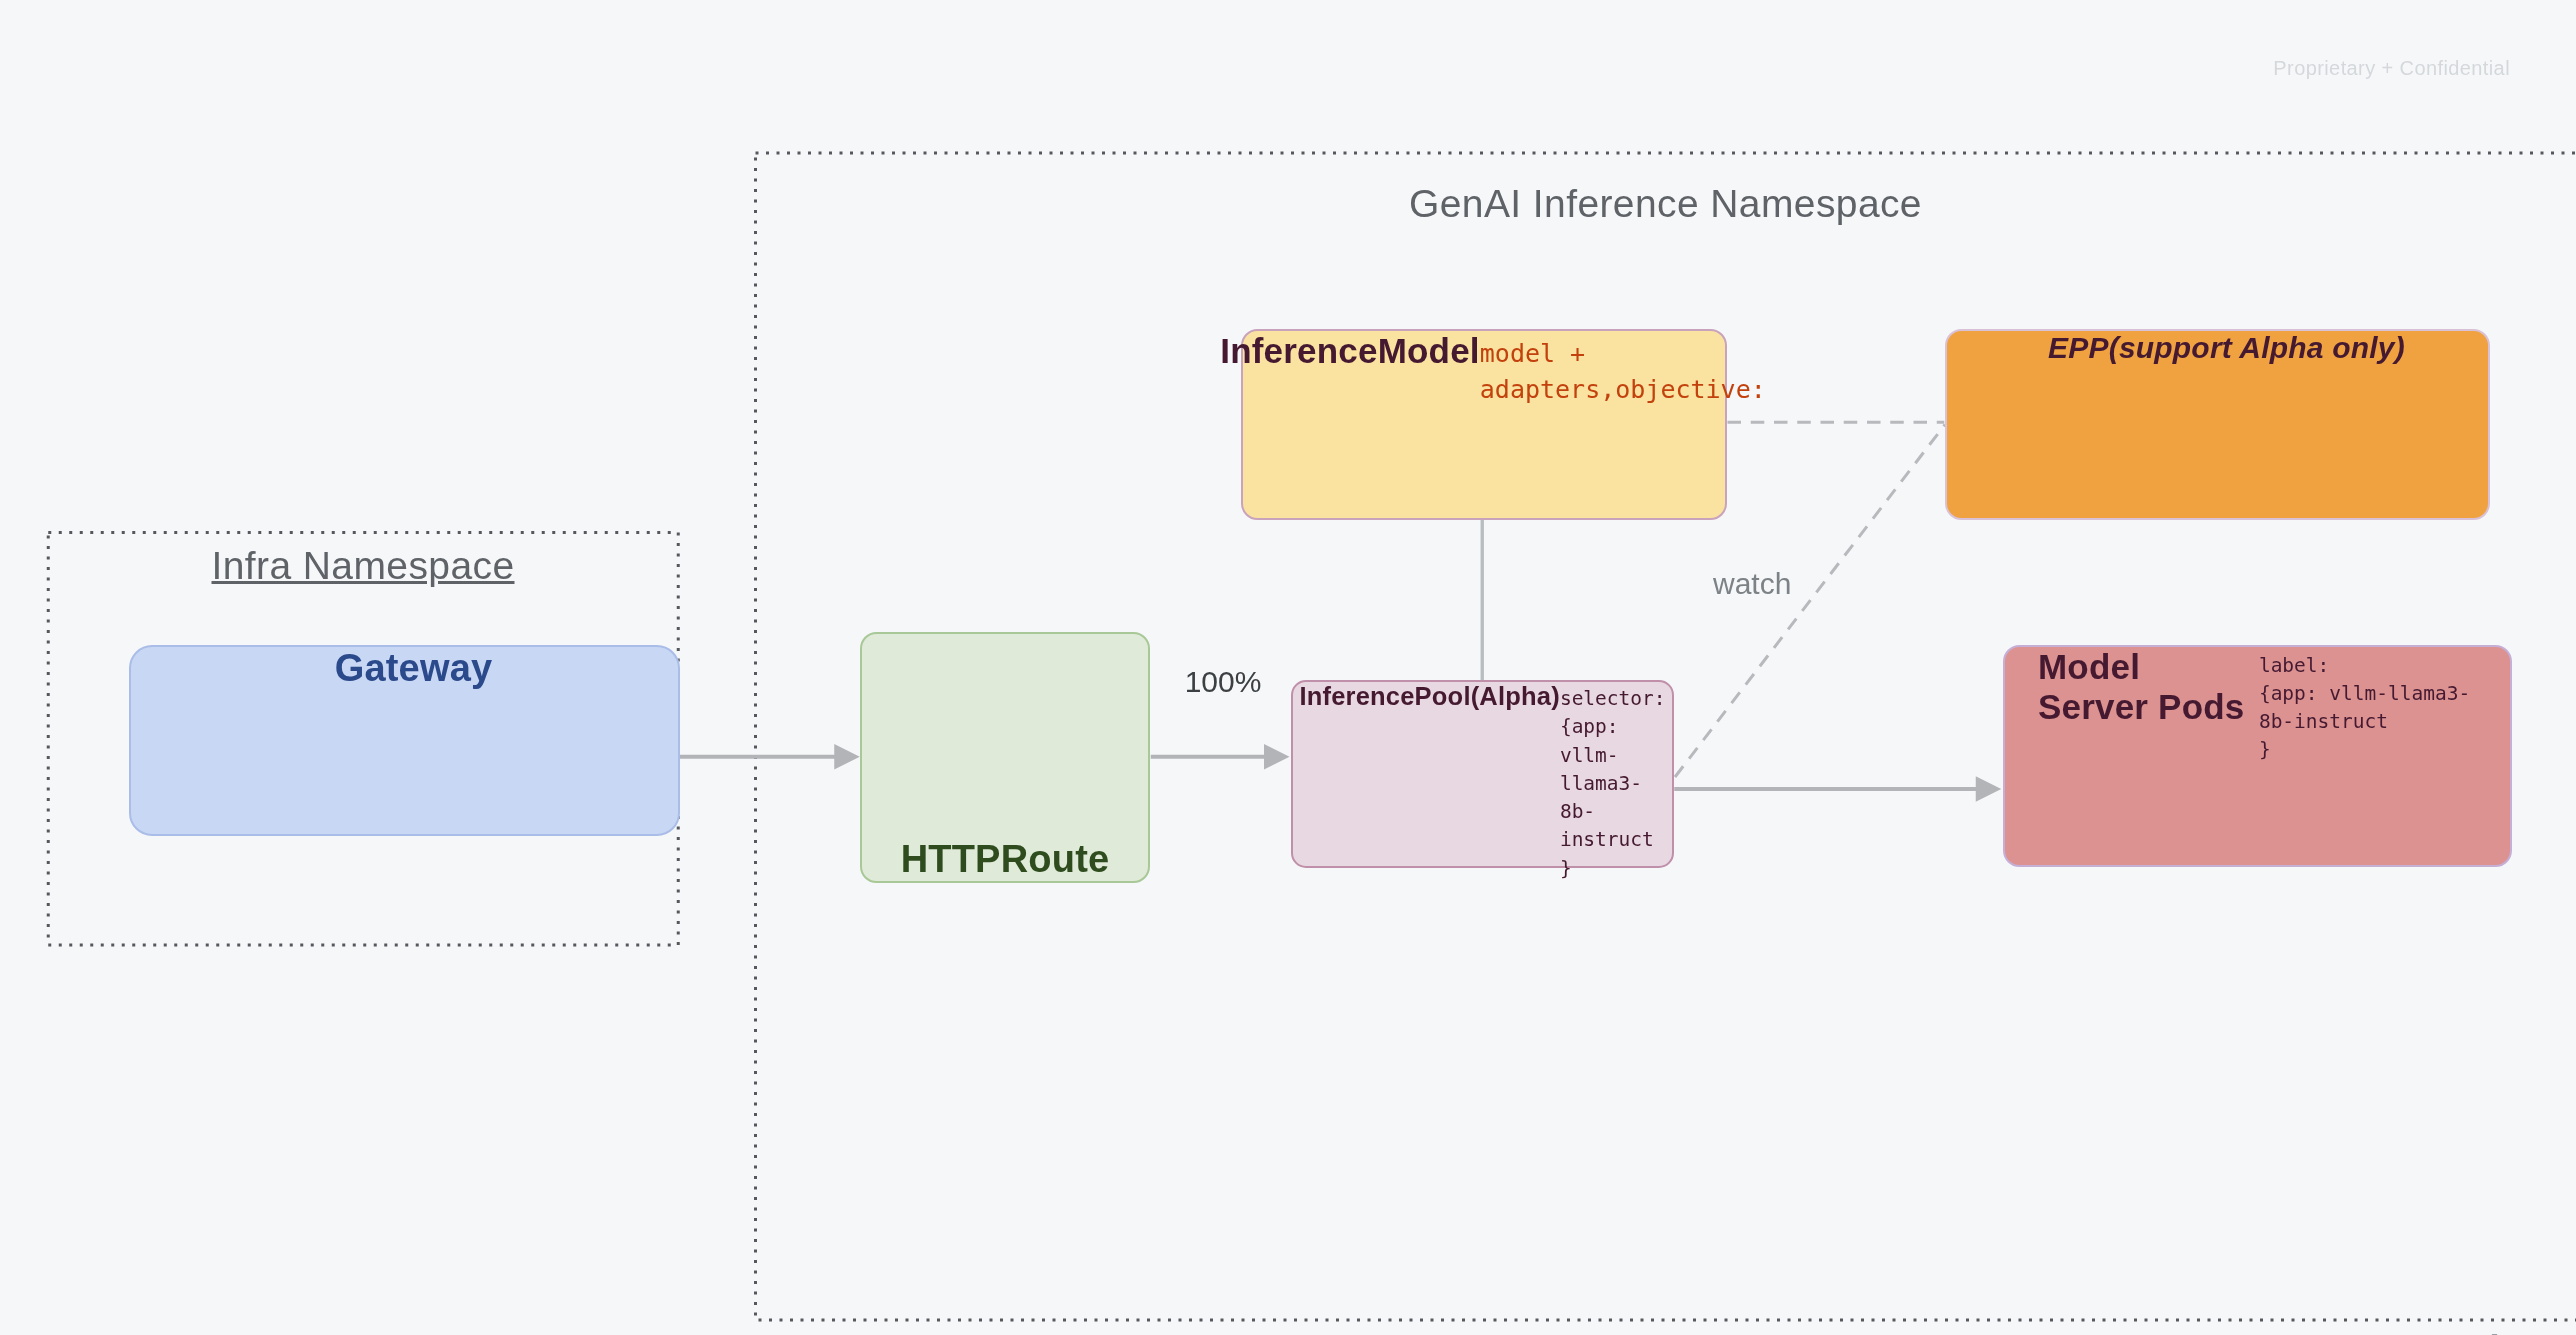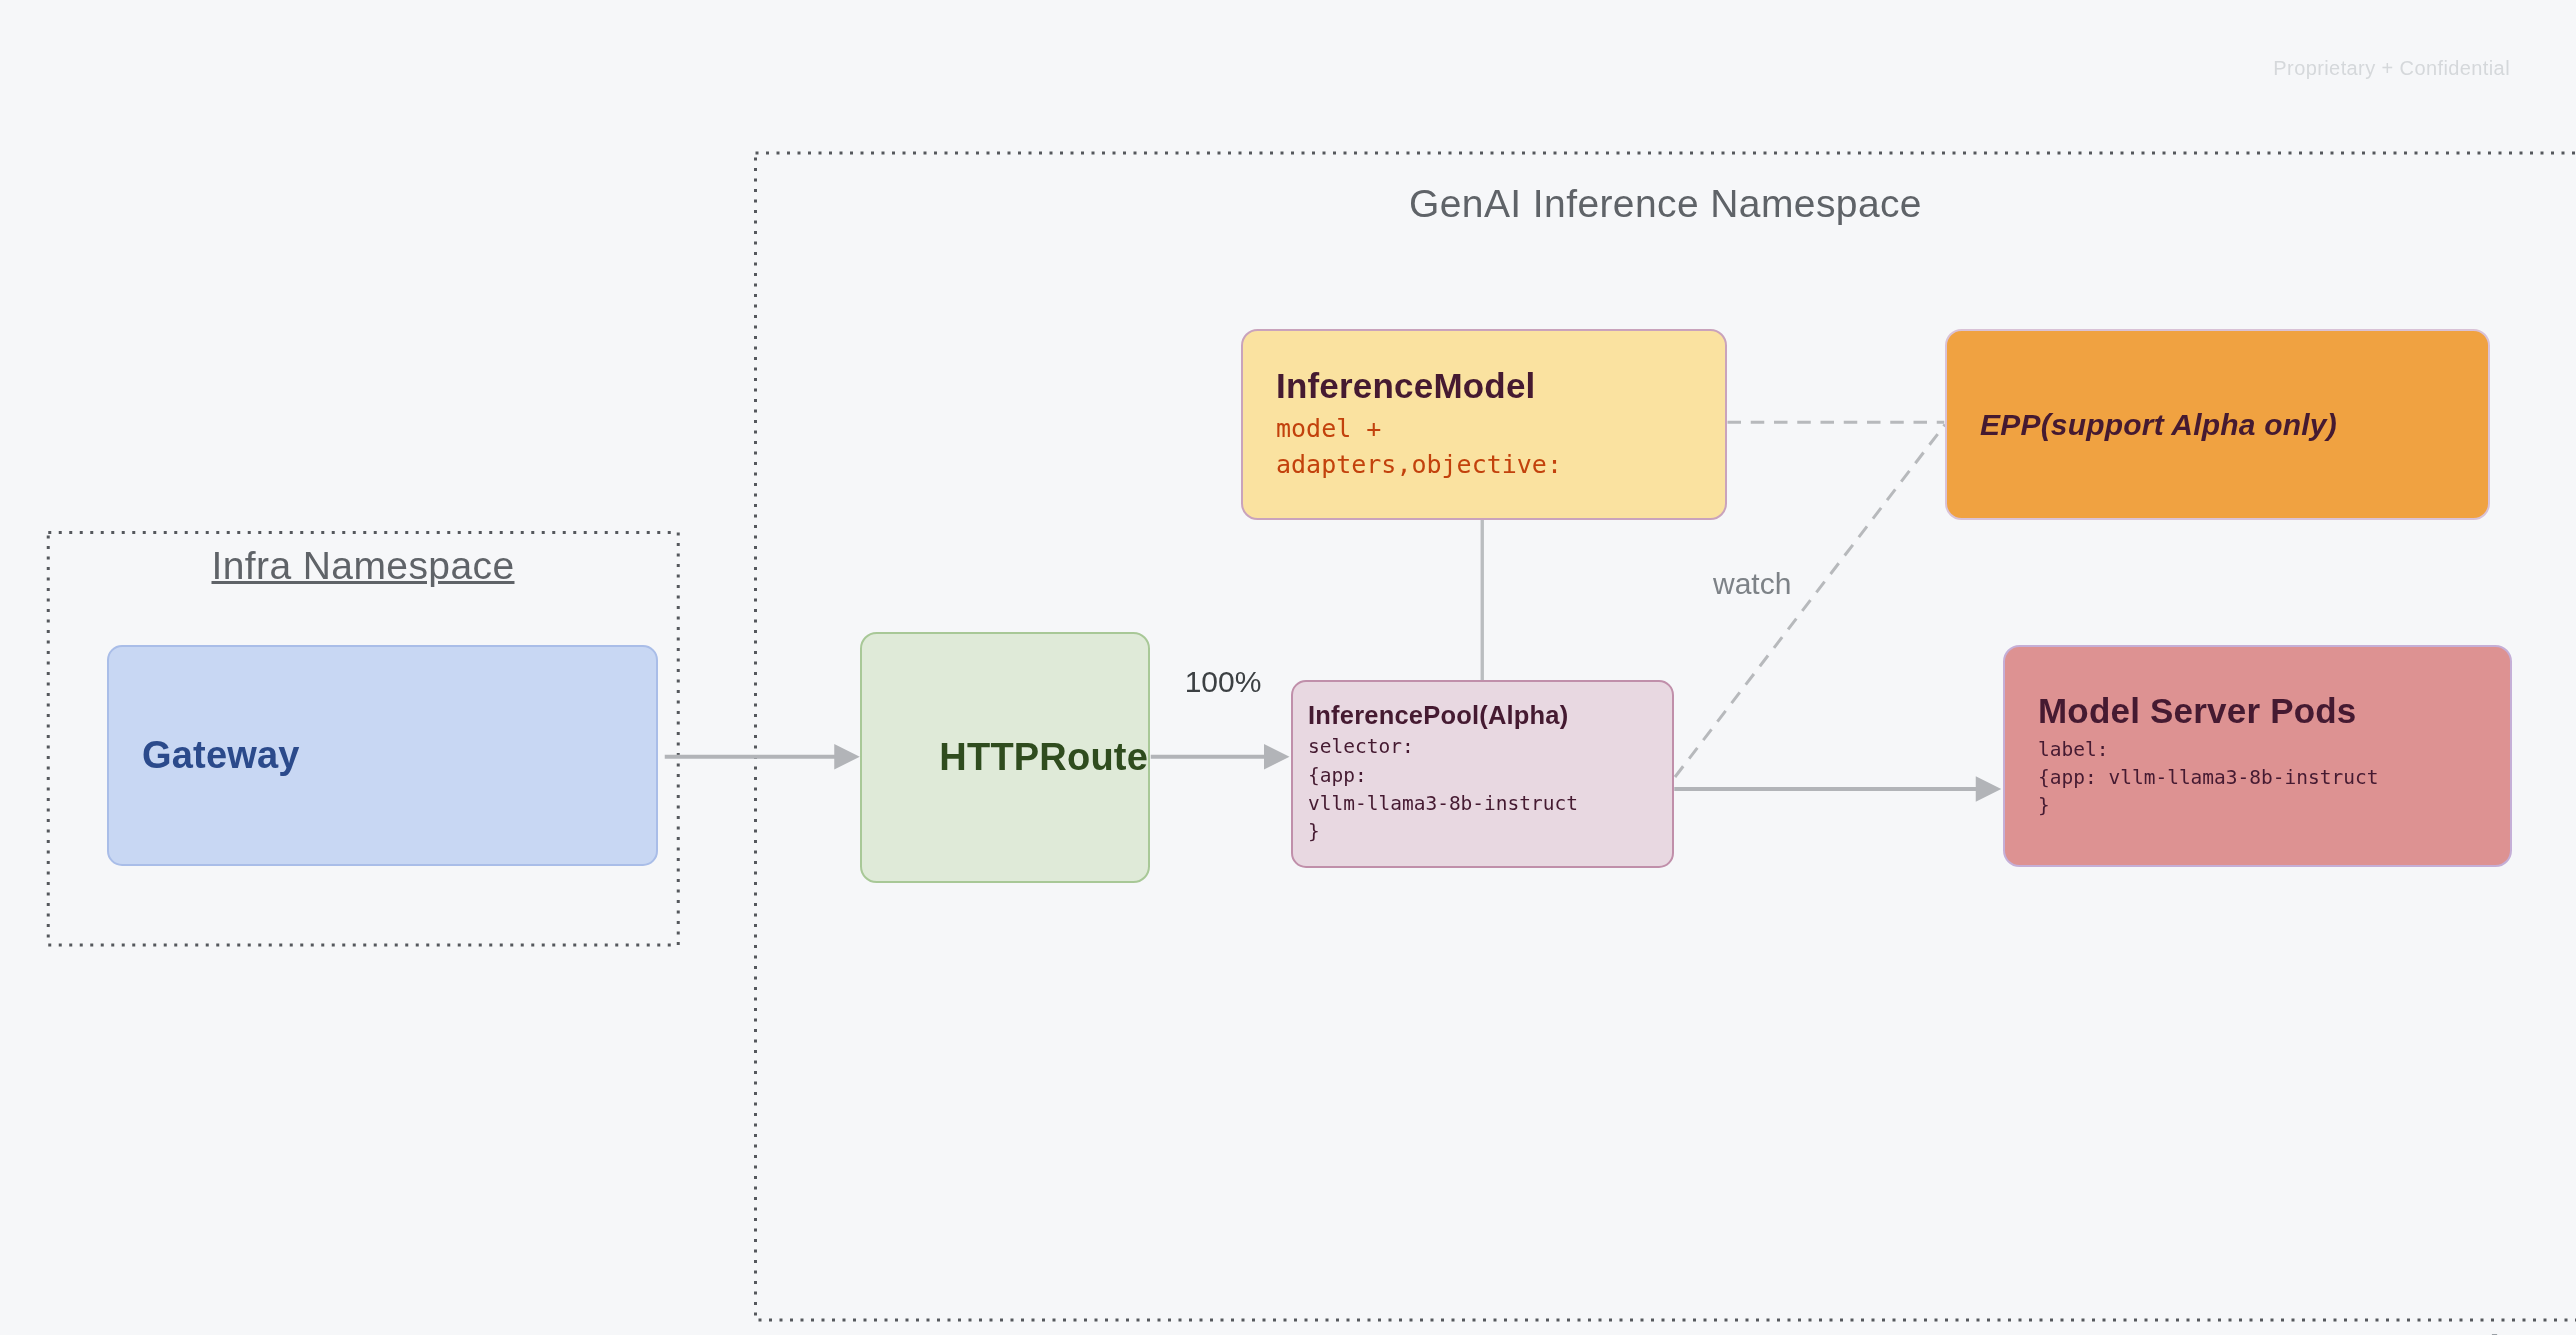--- a/index.html
+++ b/index.html
@@ -30,37 +30,36 @@
     letter-spacing: 0.4px;
   }
   .ns-label.infra { left: 48px; top: 544px; width: 630px; text-decoration: underline; }
   .ns-label.genai { left: 755px; top: 182px; width: 1821px; }
 
   .node {
     position: absolute;
     box-sizing: border-box;
     border-radius: 16.5px;
     display: flex;
-    flex-direction: column;
     justify-content: center;
     align-items: flex-start;
     padding-left: 33px;
     padding-right: 15px;
   }
   .node .title { font-weight: bold; letter-spacing: 0.2px; }
   .node .code {
     font-family: "DejaVu Sans Mono", monospace;
     white-space: pre-line;
     line-height: 1.45;
     margin-top: 4.5px;
   }
 
   .node.gateway {
-    left: 107px; top: 645px; width: 551px; height: 221px;
-    background: #c8d7f3; border: 2.3px solid #a9bde8; border-radius: 15px;
+    left: 129px; top: 645px; width: 551px; height: 191px;
+    background: #c8d7f3; border: 2.3px solid #a9bde8; border-radius: 23px;
   }
   .node.gateway .title { font-size: 38px; color: #2b4a8b; }
 
   .node.httproute {
     left: 860px; top: 632px; width: 290px; height: 251px;
     background: #dfead8; border: 2.3px solid #a8c897;
     align-items: flex-end; padding-left: 0; padding-right: 0;
   }
   .node.httproute .title { font-size: 38px; color: #2f4c1e; }
 

